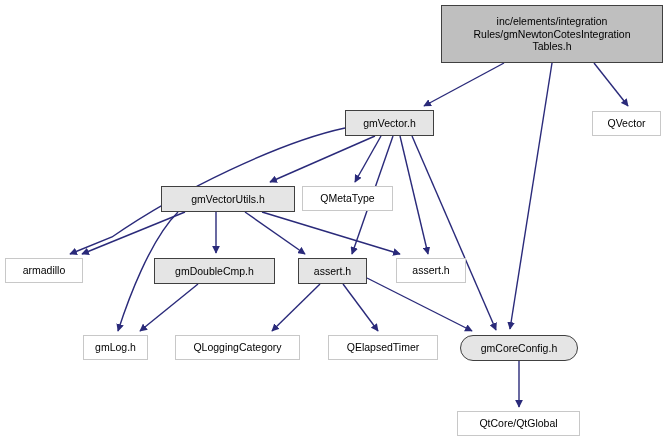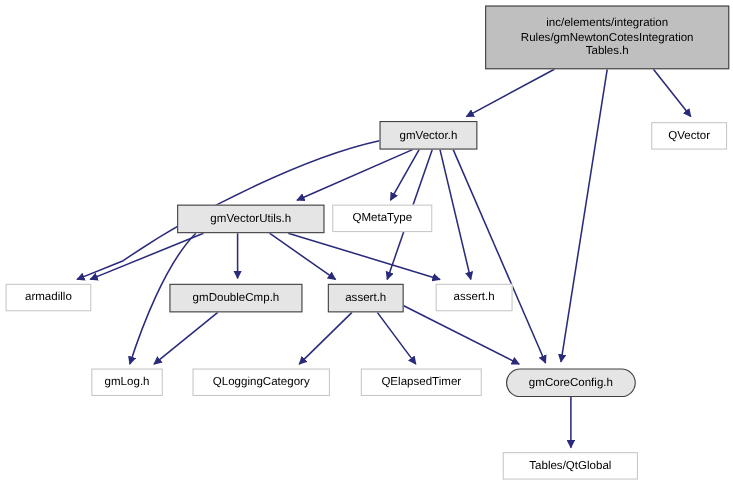--- a/index.html
+++ b/index.html
@@ -89,15 +89,15 @@
       <div class="node hdr" style="left: 161px; top: 186px; width: 134px; height: 26px;">gmVectorUtils.h</div>
       <div class="node lib" style="left: 302px; top: 186px; width: 91px; height: 25px;">QMetaType</div>
       <div class="node lib" style="left: 5px; top: 258px; width: 78px; height: 25px;">armadillo</div>
       <div class="node hdr" style="left: 154px; top: 258px; width: 121px; height: 26px;">gmDoubleCmp.h</div>
       <div class="node hdr" style="left: 298px; top: 258px; width: 69px; height: 26px;">assert.h</div>
       <div class="node lib" style="left: 396px; top: 258px; width: 70px; height: 25px;">assert.h</div>
       <div class="node lib" style="left: 83px; top: 335px; width: 65px; height: 25px;">gmLog.h</div>
       <div class="node lib" style="left: 175px; top: 335px; width: 125px; height: 25px;">QLoggingCategory</div>
       <div class="node lib" style="left: 328px; top: 335px; width: 110px; height: 25px;">QElapsedTimer</div>
       <div class="node hdr" style="left: 460px; top: 335px; width: 118px; height: 26px; border-radius: 13px;">gmCoreConfig.h</div>
-      <div class="node lib" style="left: 457px; top: 411px; width: 123px; height: 25px;">Tables/QtGlobal</div>
+      <div class="node lib" style="left: 457px; top: 411px; width: 123px; height: 25px;">QtCore/QtGlobal</div>
     </div>
 </div>
 
 </body></html>

